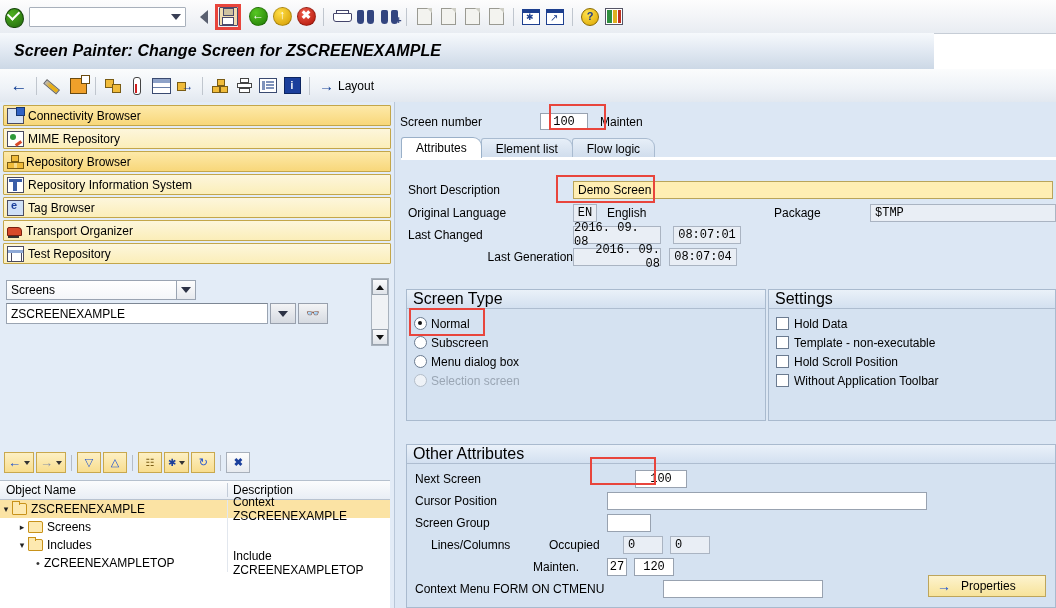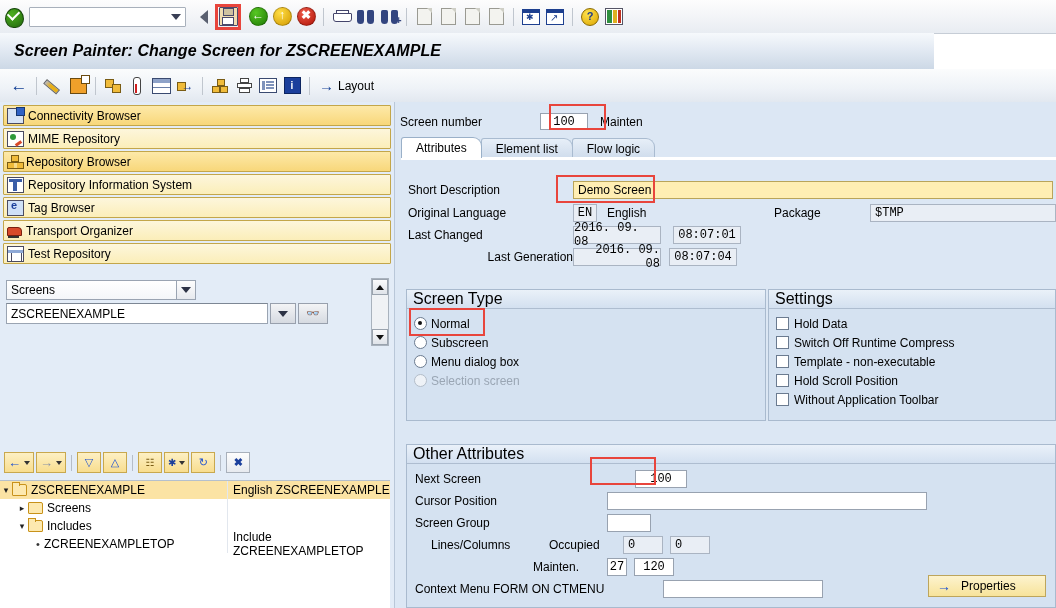--- a/index.html
+++ b/index.html
@@ -678,27 +678,31 @@
       <div class="tt-sep"></div>
       <div class="ttbtn plain">
         <span style="color:#1b3f9c;font-size:11px;font-weight:bold;line-height:11px">✖</span>
       </div>
     </div>
 
     <div class="treebg"></div>
     <div class="treebg2"></div>
 
     <div class="treetbl">
+      <div class="tt-head">
+        <div class="c1">Object Name</div>
+        <div class="c2">Description</div>
+      </div>
       <div class="tt-row sel">
         <div class="c1">
           <span class="twisty">▾</span>
           <span class="folder open"></span>
           <span>ZSCREENEXAMPLE</span>
         </div>
-        <div class="c2">English ZSCREENEXAMPLE</div>
+        <div class="c2">Context ZSCREENEXAMPLE</div>
       </div>
       <div class="tt-row">
         <div class="c1" style="padding-left:16px">
           <span class="twisty">▸</span>
           <span class="folder"></span>
           <span>Screens</span>
         </div>
         <div class="c2"></div>
       </div>
       <div class="tt-row">
@@ -794,24 +798,20 @@
 
   <div class="groupbox" style="left:768px;top:289px;width:288px;height:132px;">
     <div class="gtitle">Settings</div>
     <div style="padding-top:5px">
       <div class="check-row">
         <span class="cb"></span>
         <span>Hold Data</span>
       </div>
       <div class="check-row">
         <span class="cb"></span>
-        <span>Switch Off Runtime Compress</span>
-      </div>
-      <div class="check-row">
-        <span class="cb"></span>
         <span>Template - non-executable</span>
       </div>
       <div class="check-row">
         <span class="cb"></span>
         <span>Hold Scroll Position</span>
       </div>
       <div class="check-row">
         <span class="cb"></span>
         <span>Without Application Toolbar</span>
       </div>

